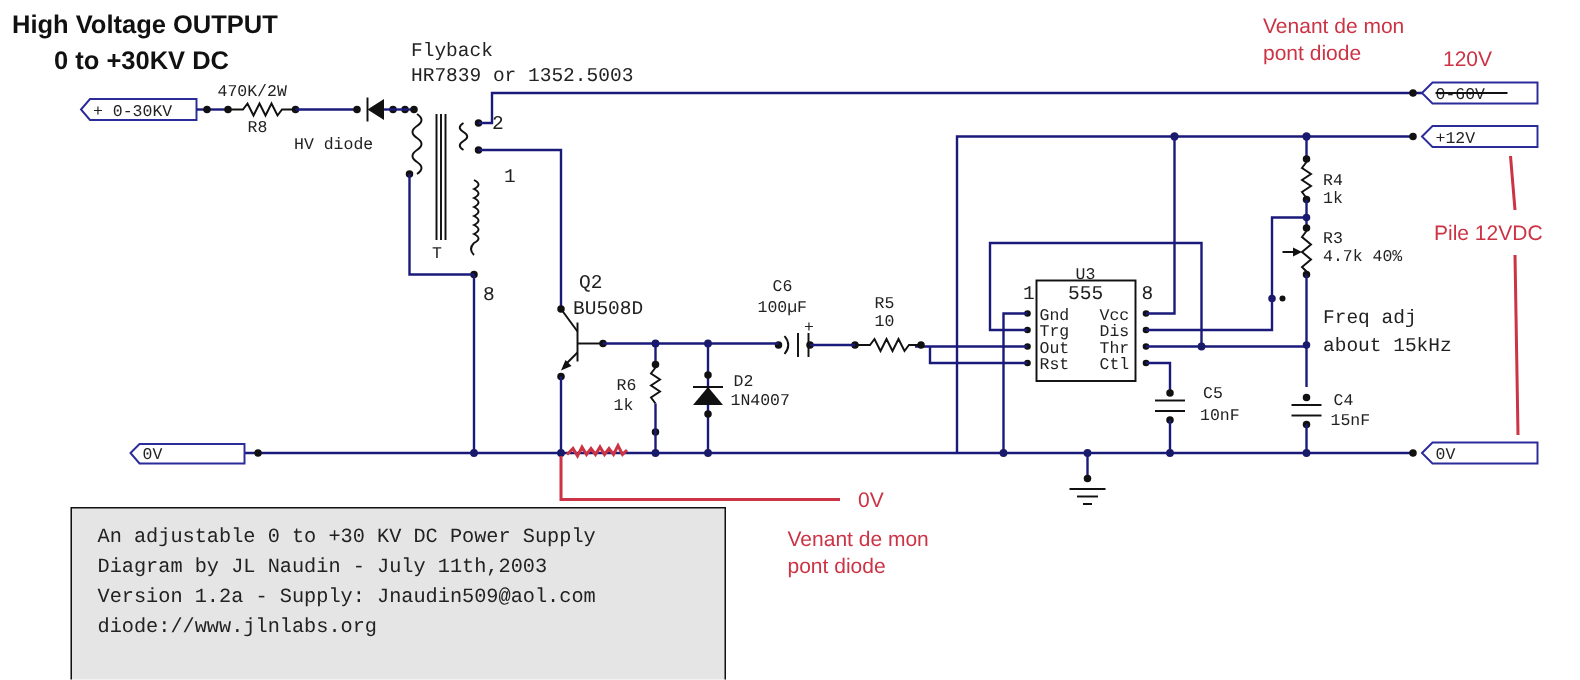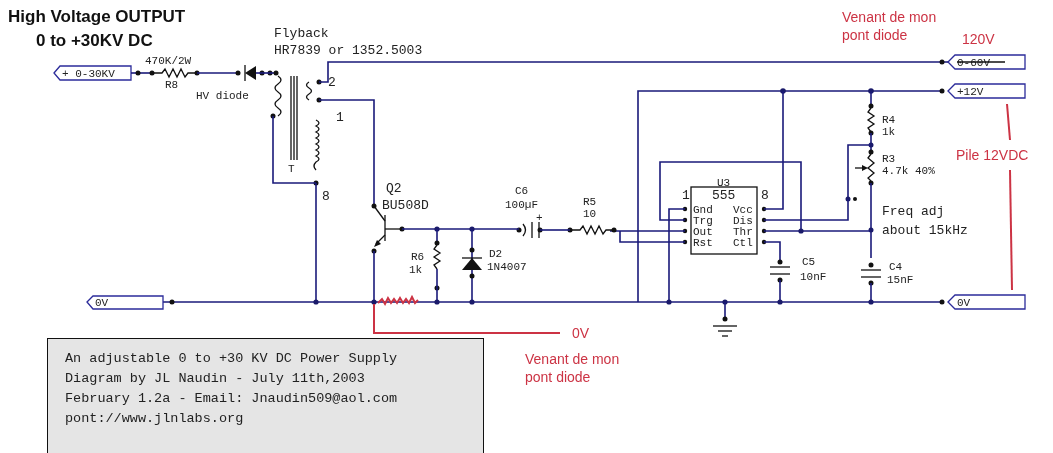--- a/index.html
+++ b/index.html
@@ -278,15 +278,15 @@
   <text class="redtxt" x="572" y="338">0V</text>
   <g>
     <text class="redtxt" x="525" y="364">Venant de mon</text>
     <text class="redtxt" x="525" y="382">pont diode</text>
   </g>
 </svg>
 
 <div class="info-box">
   <div class="info-line">An adjustable 0 to +30 KV DC Power Supply</div>
   <div class="info-line">Diagram by JL Naudin - July 11th,2003</div>
-  <div class="info-line">February 1.2a - Email: Jnaudin509@aol.com</div>
-  <div class="info-line">pont://www.jlnlabs.org</div>
+  <div class="info-line">Version 1.2a - Supply: Jnaudin509@aol.com</div>
+  <div class="info-line">diode://www.jlnlabs.org</div>
 </div>
 
 </body></html>

